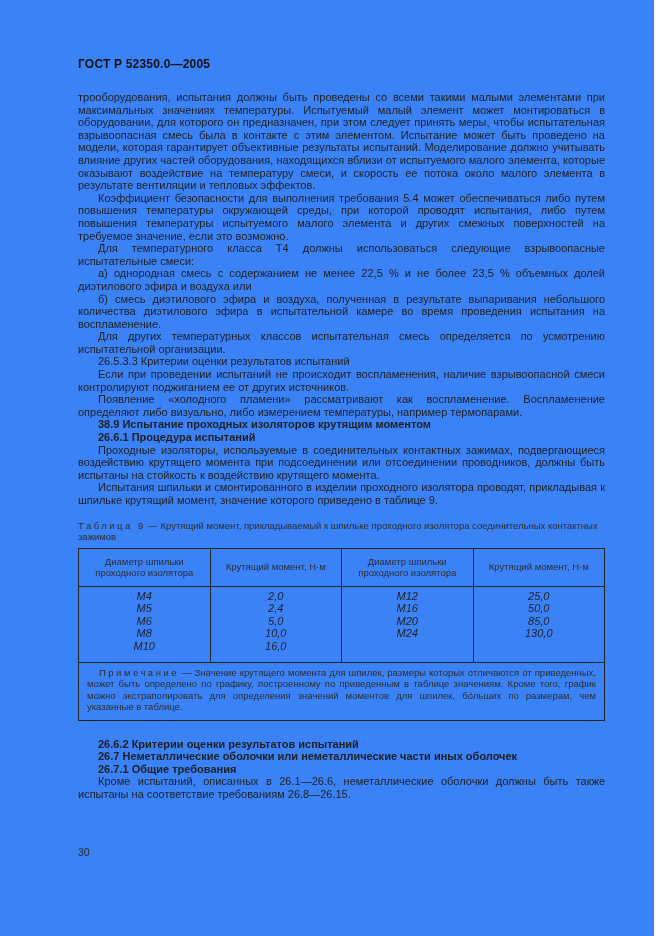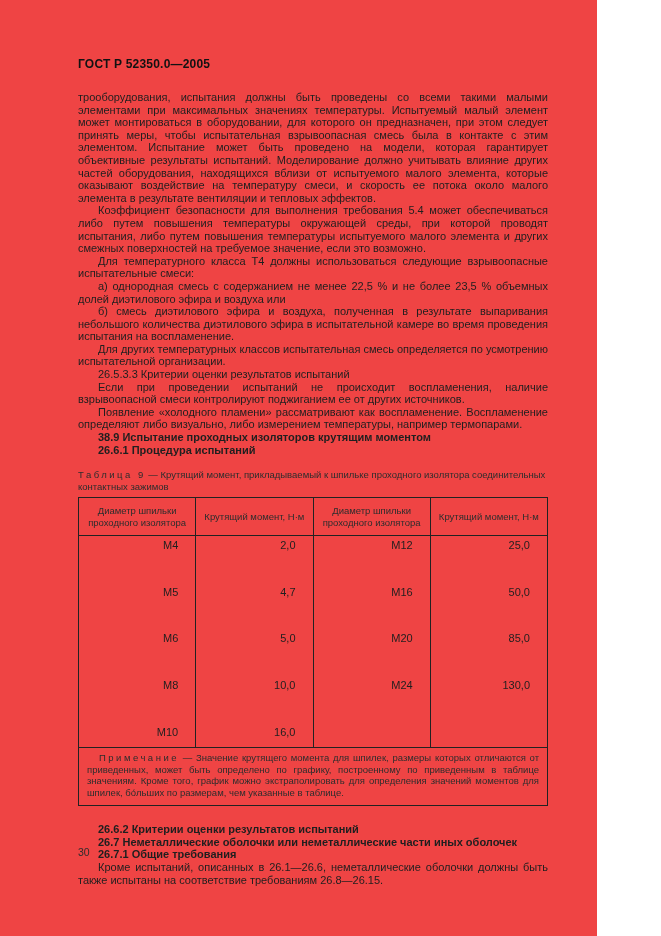--- a/index.html
+++ b/index.html
@@ -1,20 +1,20 @@
 <!DOCTYPE html>
 <html lang="ru"><head>
 <meta charset="utf-8">
 <style>
   html, body { margin: 0; padding: 0; background: #ffffff; }
   .page {
     position: relative;
-    width: 597px;
+    width: 654px;
     height: 936px;
-    background: #ef4444;
+    background: #3b82f6;
     box-sizing: border-box;
     padding: 57px 49px 0 78px;
     font-family: "Liberation Sans", sans-serif;
     color: #1f1f1f;
     overflow: hidden;
   }
   .doc-header {
     font-size: 12px;
     font-weight: bold;
     color: #121212;
@@ -57,22 +57,23 @@
     padding: 7px 6px;
     text-align: center;
     vertical-align: middle;
     color: #2d2d2d;
   }
   table.gost td.d {
     border-left: 1px solid #222222;
     border-right: 1px solid #222222;
     font-size: 11px;
     line-height: 12.6px;
-    text-align: right;
-    padding: 17px;
+    text-align: center;
+    padding: 0;
+    font-style: italic;
   }
   table.gost tbody tr:first-child td { padding-top: 3px; }
   table.gost tbody tr:last-child td { padding-bottom: 9px; }
   table.gost td.note {
     border-top: 1px solid #222222;
     font-size: 9.5px;
     line-height: 11.5px;
     text-align: justify;
     text-indent: 12px;
     padding: 4px 8px 7px 8px;
@@ -97,20 +98,22 @@
     <p>Коэффициент безопасности для выполнения требования 5.4 может обеспечиваться либо путем повышения температуры окружающей среды, при которой проводят испытания, либо путем повышения температуры испытуемого малого элемента и других смежных поверхностей на требуемое значение, если это возможно.</p>
     <p>Для температурного класса Т4 должны использоваться следующие взрывоопасные испытательные смеси:</p>
     <p>а) однородная смесь с содержанием не менее 22,5 % и не более 23,5 % объемных долей диэтилового эфира и воздуха или</p>
     <p>б) смесь диэтилового эфира и воздуха, полученная в результате выпаривания небольшого количества диэтилового эфира в испытательной камере во время проведения испытания на воспламенение.</p>
     <p>Для других температурных классов испытательная смесь определяется по усмотрению испытательной организации.</p>
     <p>26.5.3.3 Критерии оценки результатов испытаний</p>
     <p>Если при проведении испытаний не происходит воспламенения, наличие взрывоопасной смеси контролируют поджиганием ее от других источников.</p>
     <p>Появление «холодного пламени» рассматривают как воспламенение. Воспламенение определяют либо визуально, либо измерением температуры, например термопарами.</p>
     <p class="bold">38.9 Испытание проходных изоляторов крутящим моментом</p>
     <p class="bold">26.6.1 Процедура испытаний</p>
+    <p>Проходные изоляторы, используемые в соединительных контактных зажимах, подвергающиеся воздействию крутящего момента при подсоединении или отсоединении проводников, должны быть испытаны на стойкость к воздействию крутящего момента.</p>
+    <p>Испытания шпильки и смонтированного в изделии проходного изолятора проводят, прикладывая к шпильке крутящий момент, значение которого приведено в таблице 9.</p>
 
     <p class="table-caption"><span class="spaced">Таблица 9</span><span> — Крутящий момент, прикладываемый к шпильке проходного изолятора соединительных контактных зажимов</span></p>
 
     <table class="gost">
       <thead>
         <tr>
           <th>Диаметр шпильки проходного изолятора</th>
           <th>Крутящий момент, Н·м</th>
           <th>Диаметр шпильки проходного изолятора</th>
           <th>Крутящий момент, Н·м</th>
@@ -118,21 +121,21 @@
       </thead>
       <tbody>
         <tr>
           <td class="d">М4</td>
           <td class="d">2,0</td>
           <td class="d">М12</td>
           <td class="d">25,0</td>
         </tr>
         <tr>
           <td class="d">М5</td>
-          <td class="d">4,7</td>
+          <td class="d">2,4</td>
           <td class="d">М16</td>
           <td class="d">50,0</td>
         </tr>
         <tr>
           <td class="d">М6</td>
           <td class="d">5,0</td>
           <td class="d">М20</td>
           <td class="d">85,0</td>
         </tr>
         <tr>

